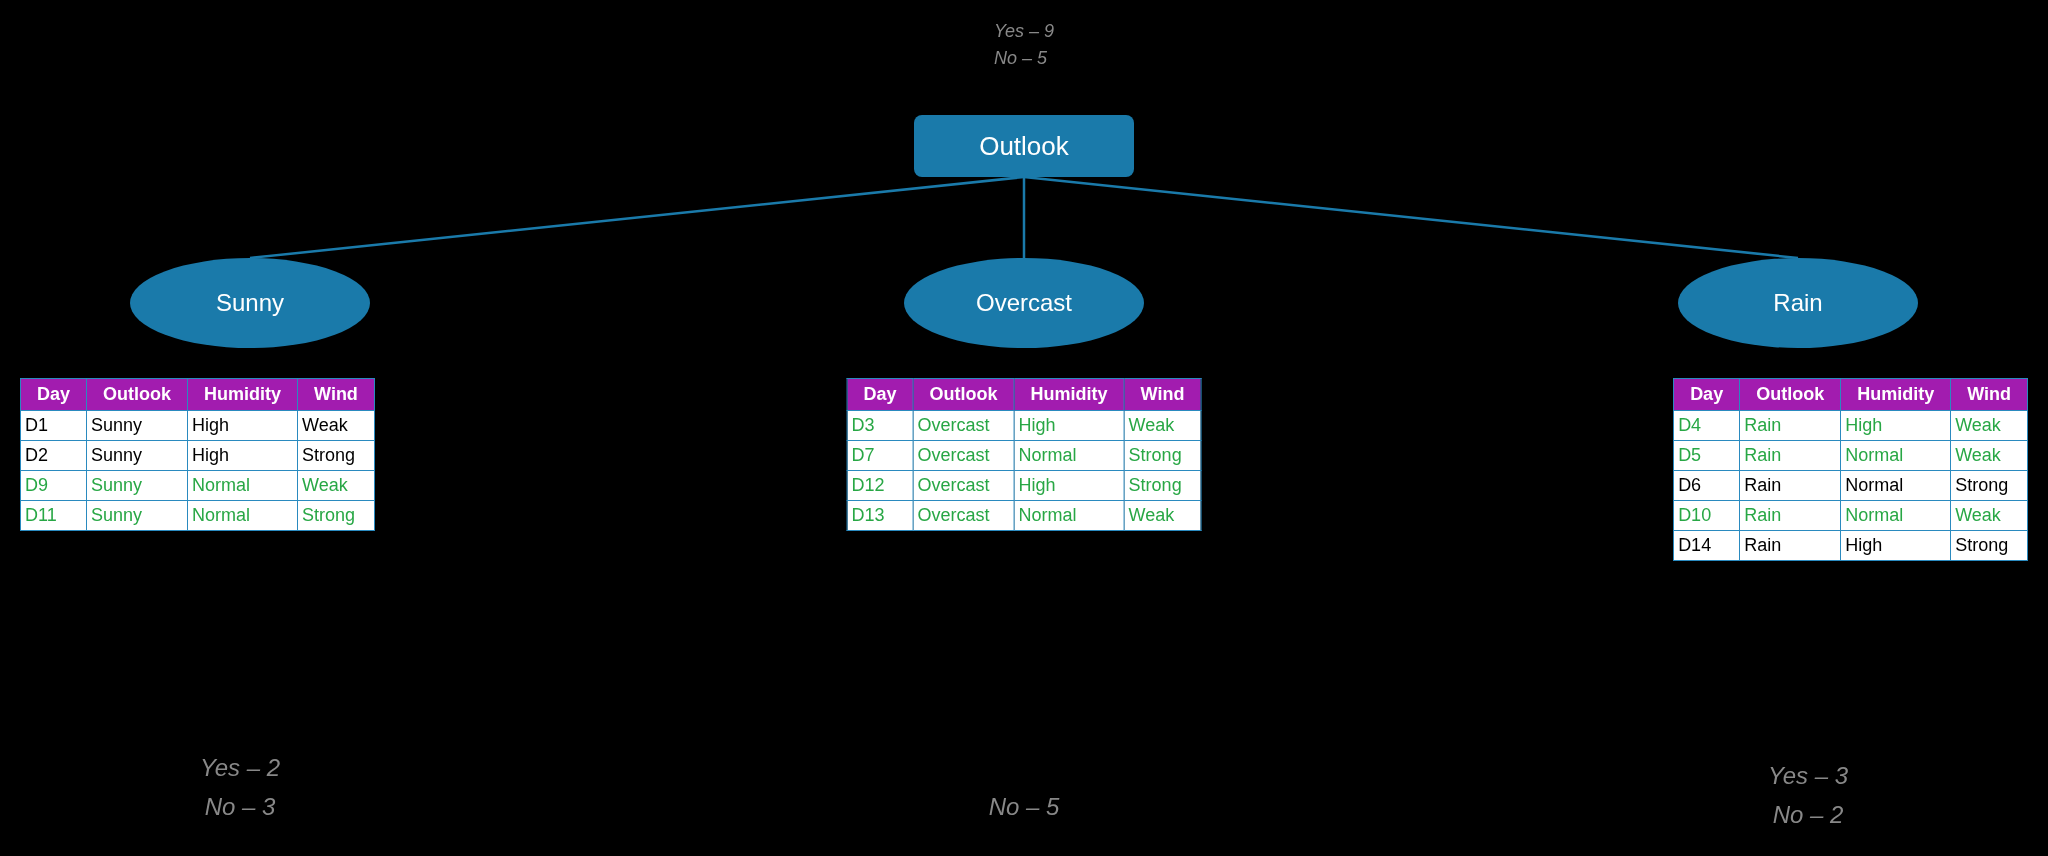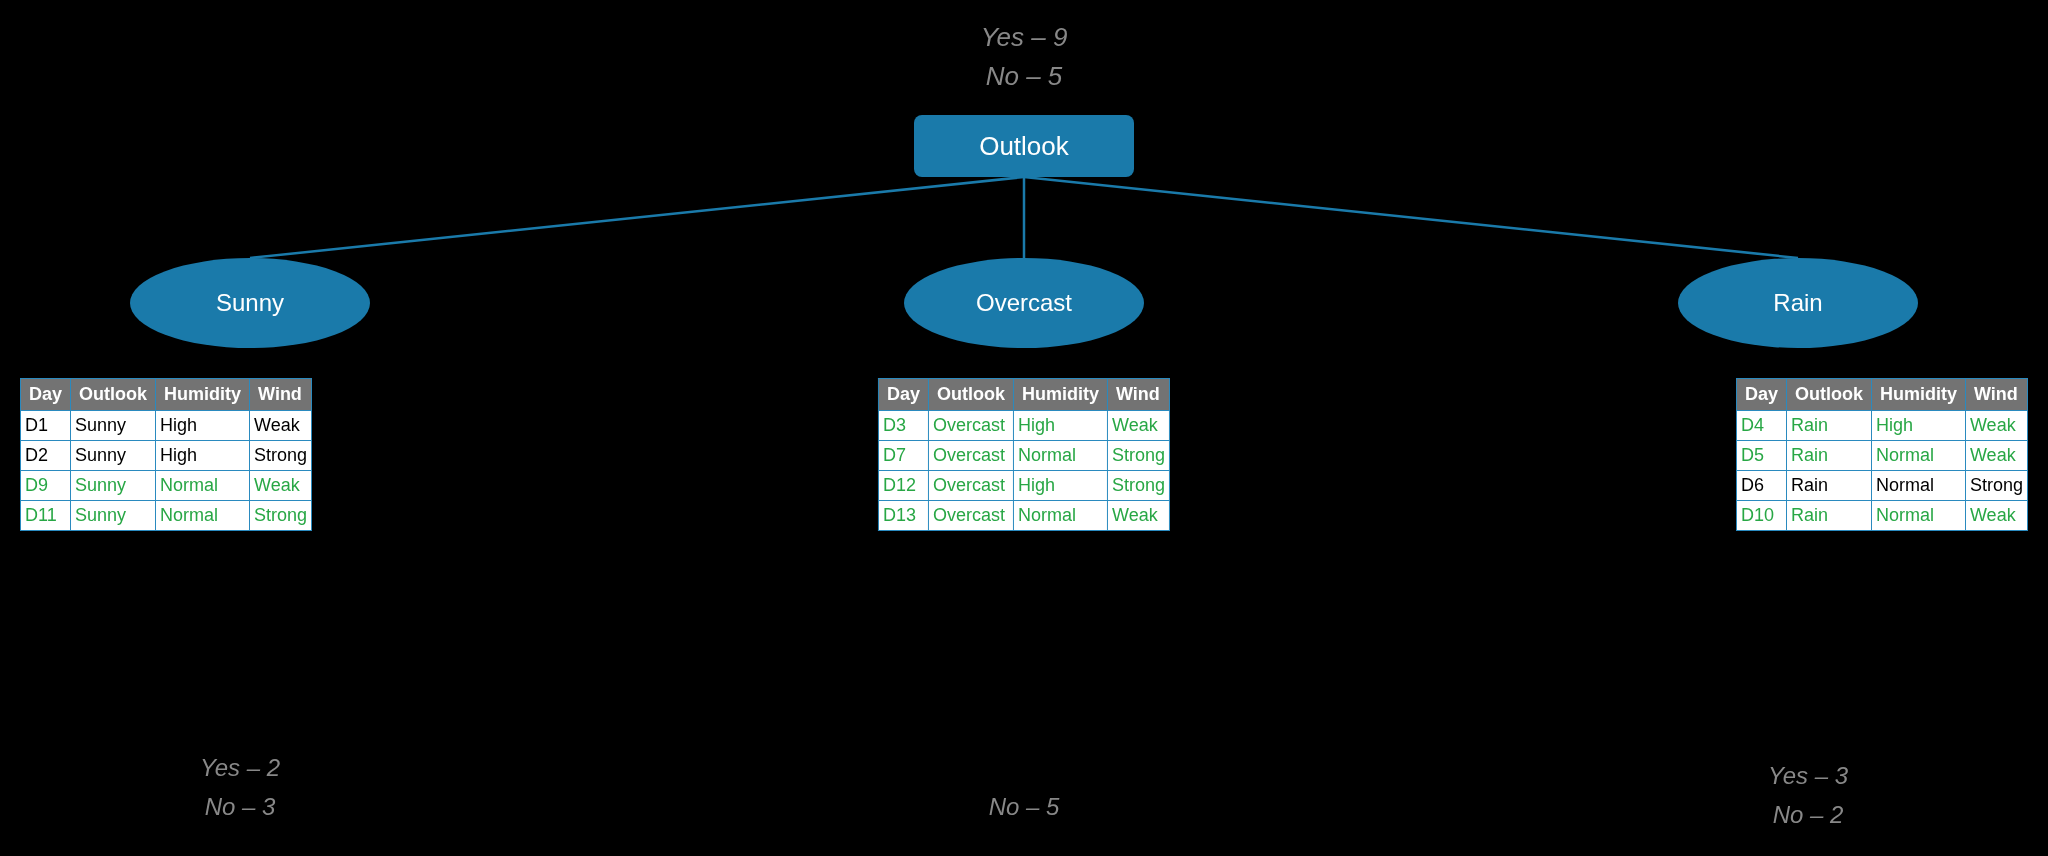--- a/index.html
+++ b/index.html
@@ -17,24 +17,24 @@
       width: 2048px;
       height: 856px;
     }
 
     
     .root-label {
       position: absolute;
       top: 18px;
       left: 50%;
       transform: translateX(-50%);
-      text-align: center;
+      text-align: left;
       color: #888;
       font-style: italic;
-      font-size: 26px;
+      font-size: 18px;
       line-height: 1.5;
     }
 
     
     .lines-svg {
       position: absolute;
       top: 0; left: 0;
       width: 2048px;
       height: 856px;
       pointer-events: none;
@@ -94,23 +94,23 @@
     }
 
     
     .data-table {
       position: absolute;
       border-collapse: collapse;
       font-size: 18px;
     }
 
     .data-table th {
-      background: #737373;
+      background: #a21caf;
       color: #fff;
-      padding: 5px 8px;
+      padding: 5px 16px;
       text-align: left;
       font-weight: 700;
       border: 1px solid #2a8abf;
     }
 
     .data-table td {
       padding: 4px 4px;
       border: 1px solid #2a8abf;
       background: #fff;
       color: #000;
@@ -302,20 +302,26 @@
           <td>Rain</td>
           <td>Normal</td>
           <td>Strong</td>
         </tr>
         <tr>
           <td class="green">D10</td>
           <td class="green">Rain</td>
           <td class="green">Normal</td>
           <td class="green">Weak</td>
         </tr>
+        <tr>
+          <td>D14</td>
+          <td>Rain</td>
+          <td>High</td>
+          <td>Strong</td>
+        </tr>
       </tbody>
   </table>
 
   <div class="summary-label summary-sunny">
     <div>Yes – 2</div>
     <div>No – 3</div>
   </div>
 
   <div class="summary-label summary-overcast">
     <div>No – 5</div>

